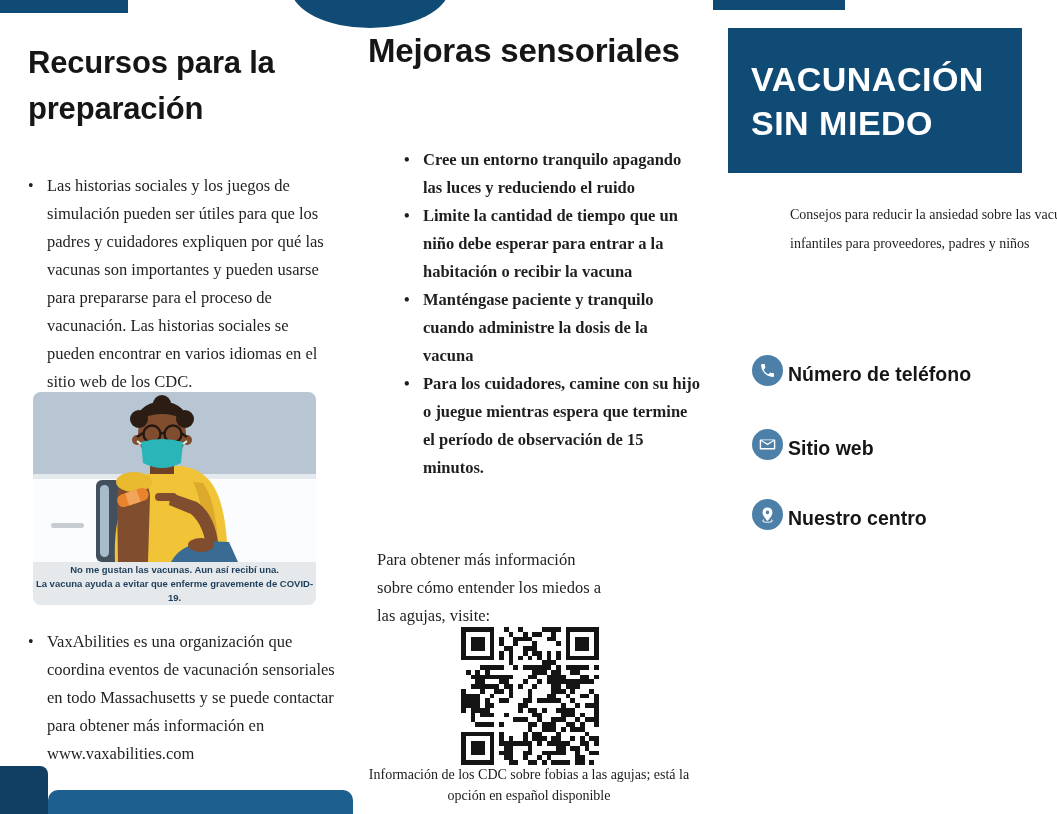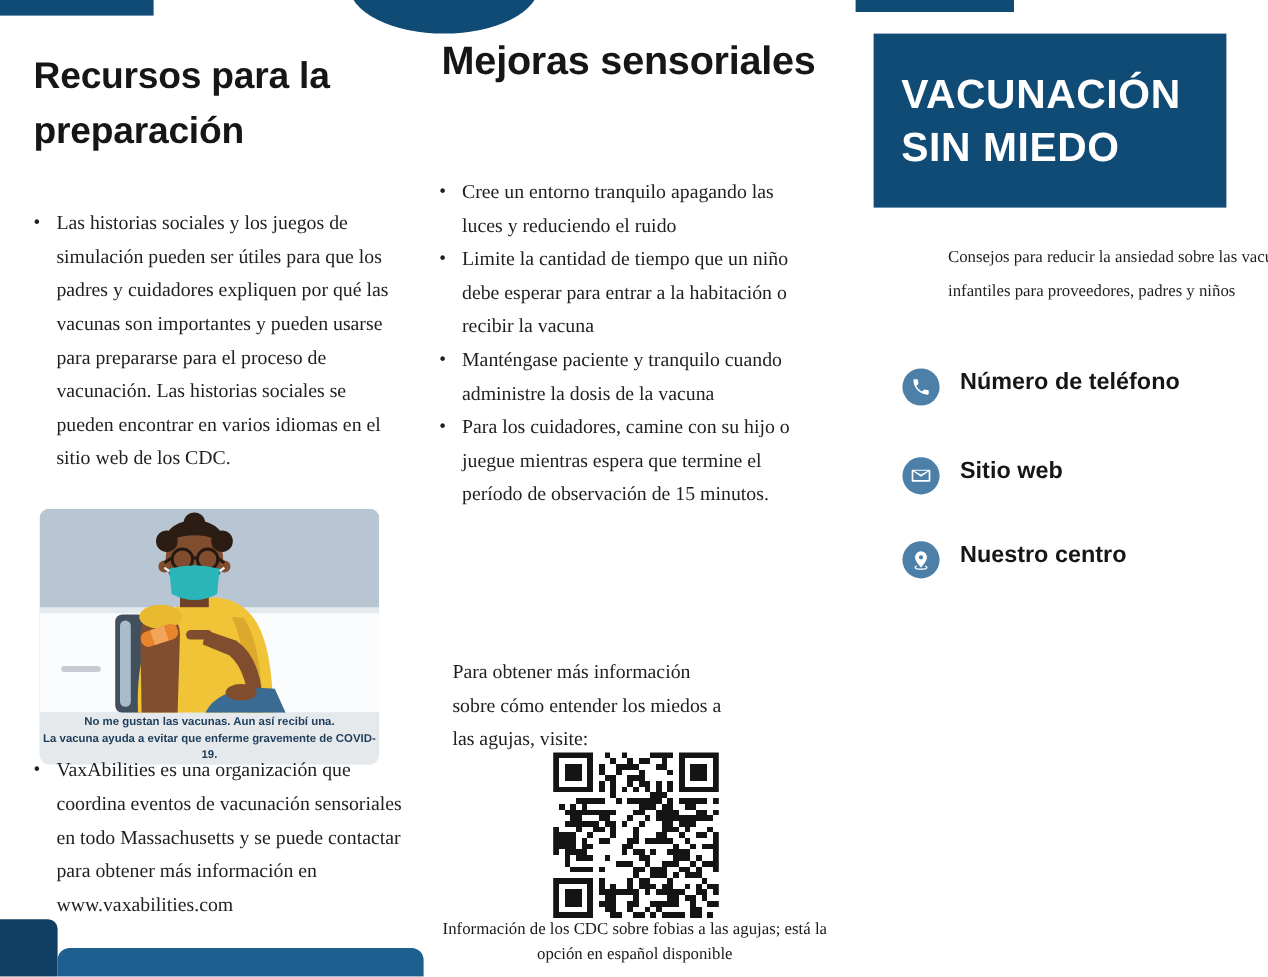--- a/index.html
+++ b/index.html
@@ -22,41 +22,41 @@
   ul.bullets{list-style:none;margin:0;padding:0;}
   ul.bullets li{position:relative;padding-left:19px;font-size:16.5px;line-height:28px;}
   ul.bullets li::before{content:"•";position:absolute;left:0;top:0;font-size:16px;}
 
   #left-bullet-1{position:absolute;left:28px;top:172px;width:308px;}
   #left-social-caption{position:absolute;left:64px;top:372px;width:280px;
         font-style:italic;font-size:15px;color:#222;}
   #left-bullet-2{position:absolute;left:28px;top:628px;width:312px;}
 
   
-  #illustration-card{position:absolute;left:33px;top:424px;width:283px;height:213px;
+  #illustration-card{position:absolute;left:33px;top:392px;width:283px;height:213px;
         border-radius:8px;overflow:hidden;background:#e6e9eb;}
   #illustration-art{display:block;width:283px;height:170px;}
   #illustration-caption{height:43px;background:#e6e9eb;display:flex;flex-direction:column;
         justify-content:center;text-align:center;font-family:"Liberation Sans", sans-serif;
         font-weight:700;font-size:9.5px;line-height:14px;color:#1d3d5a;}
 
-  #middle-bullets{position:absolute;left:366px;top:146px;width:296px;}
+  #middle-bullets{position:absolute;left:404px;top:146px;width:296px;font-weight:bold;}
   #middle-info{position:absolute;left:377px;top:546px;width:300px;font-size:16.5px;
         line-height:28px;white-space:pre-line;}
   #qr-code{position:absolute;left:461px;top:627px;width:138px;height:138px;background:#fff;}
   #qr-caption{position:absolute;left:363px;top:764px;width:332px;text-align:center;
         font-size:14px;line-height:21px;color:#1a1a1a;}
 
   
   #banner{position:absolute;left:728px;top:28px;width:294px;height:145px;background:#0f4b75;
         display:flex;flex-direction:column;justify-content:center;padding-left:23px;box-sizing:border-box;}
   .banner-line{font-family:"Liberation Sans", sans-serif;font-weight:800;color:#ffffff;
         font-size:34px;line-height:44px;letter-spacing:0.5px;}
   #right-subtitle{position:absolute;left:790px;top:200px;width:292px;font-size:14px;line-height:29px;}
-  .contact-row{position:absolute;left:752px;display:flex;align-items:flex-start;gap:17px;}
+  .contact-row{position:absolute;left:752px;display:flex;align-items:flex-end;gap:5px;margin-top:48px;}
   .contact-icon{width:31px;height:31px;border-radius:50%;background:#4d80a8;display:flex;
         align-items:center;justify-content:center;flex:0 0 31px;}
   .contact-icon svg{display:block;}
   .contact-label{font-family:"Liberation Sans", sans-serif;font-weight:800;font-size:19.5px;color:#161616;}
   #contact-phone{top:307px;}
   #contact-web{top:381px;}
   #contact-center{top:451px;}
 </style>
 </head>
 <body>

